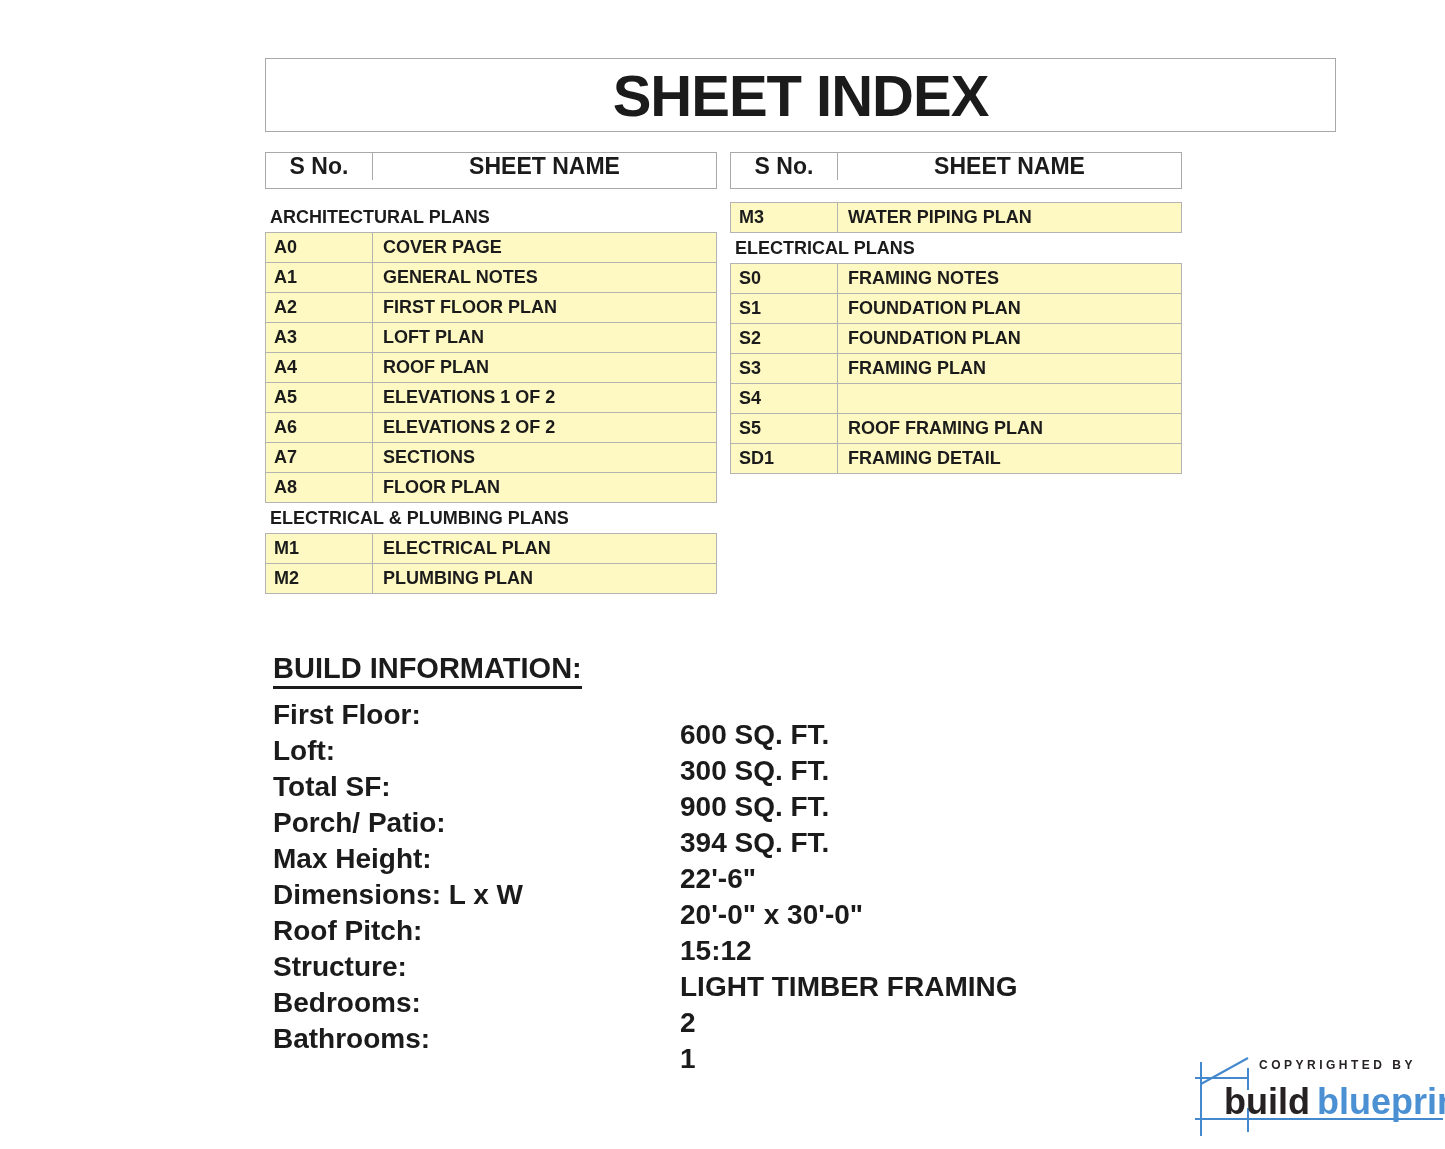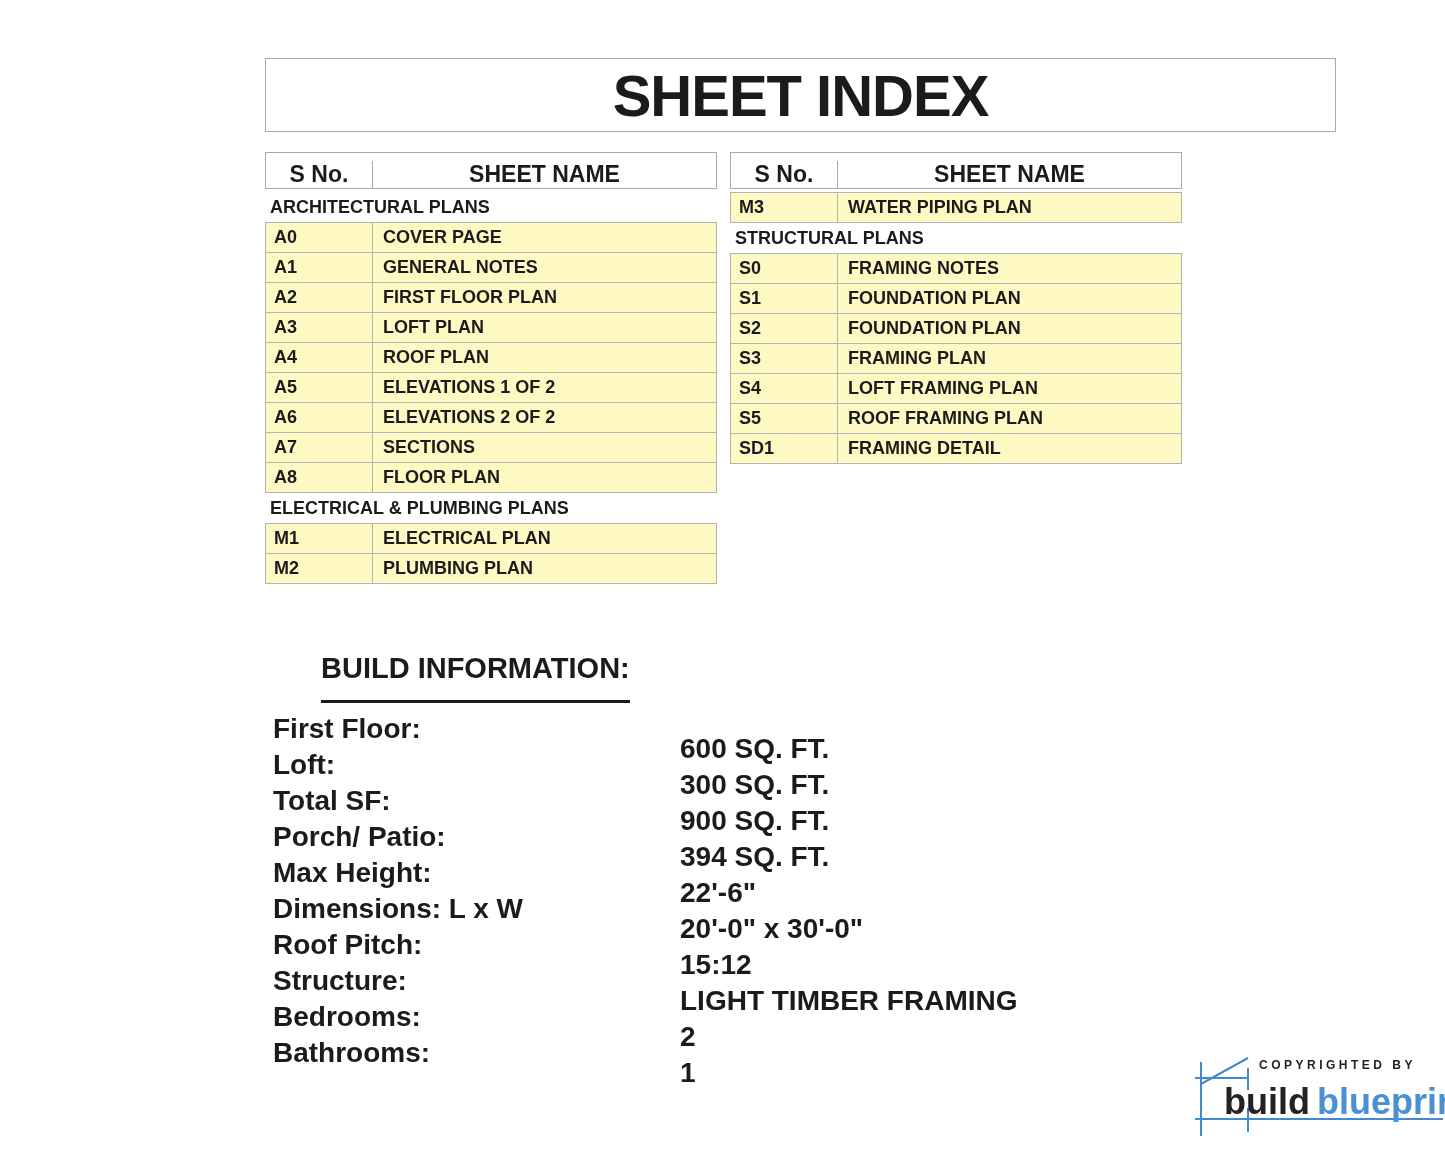--- a/index.html
+++ b/index.html
@@ -14,50 +14,49 @@
     box-sizing:border-box;
   }
   .title-box .title-text{
     font-size:58px;font-weight:bold;letter-spacing:-1px;white-space:nowrap;
   }
   
   .sheet-table{position:absolute;top:152px;width:452px;}
   .sheet-table.left{left:265px;}
   .sheet-table.right{left:730px;}
   .thead{
-    height:37px;border:1px solid #a9a9a9;display:flex;align-items:flex-end;
+    height:37px;border:1px solid #a9a9a9;display:flex;align-items:flex-start;
     font-weight:bold;font-size:23px;box-sizing:border-box;
   }
   .thead .c1{
     width:107px;border-right:1px solid #a9a9a9;display:flex;
     align-items:center;justify-content:center;box-sizing:border-box;
   }
   .thead .c2{flex:1;display:flex;align-items:center;justify-content:center;}
-  .tbody{margin-top:3px;text-align:right;}
+  .tbody{margin-top:13px;text-align:right;}
   .trow{
     height:31px;border:1px solid #b3b3b3;display:flex;align-items:stretch;
     font-weight:bold;font-size:18px;box-sizing:border-box;background:#fef9c3;
   }
   .trow + .trow{margin-top:-1px;}
   .trow .no{
     width:107px;border-right:1px solid #b3b3b3;display:flex;align-items:center;
     padding-left:8px;box-sizing:border-box;
   }
   .trow .nm{flex:1;display:flex;align-items:center;padding-left:10px;}
   .tsection{
     height:30px;display:flex;align-items:center;padding-left:5px;
     font-weight:bold;font-size:18px;
   }
   
   .build-info{position:absolute;left:273px;top:652px;}
   .bi-heading{
     font-size:29px;font-weight:bold;display:inline-block;
-    border-bottom:3px solid #1b1b1b;padding-bottom:15px;margin-bottom:8px;
+    border-bottom:3px solid #1b1b1b;padding-bottom:1px;margin-bottom:8px;
     white-space:nowrap;
-    margin-left:48px;
   }
   .bi-row{display:flex;height:36px;align-items:center;font-size:28px;font-weight:bold;}
   .bi-label{width:407px;white-space:nowrap;}
   .bi-value{white-space:nowrap;margin-top:40px;}
   
   .footer-logo{position:absolute;left:1195px;top:1048px;width:250px;height:96px;}
   .footer-logo svg{position:absolute;left:0;top:0;}
   .copyright-label{
     position:absolute;left:64px;top:10px;font-size:12px;font-weight:bold;
     letter-spacing:3.5px;color:#262122;white-space:nowrap;
@@ -136,40 +135,39 @@
   <div class="sheet-table right">
     <div class="thead">
       <div class="c1">S No.</div>
       <div class="c2">SHEET NAME</div>
     </div>
     <div class="tbody">
       <div class="trow">
         <div class="no">M3</div>
         <div class="nm">WATER PIPING PLAN</div>
       </div>
-      <div class="tsection">STRUCTURAL PLANS</div>
+      <div class="tsection">ELECTRICAL PLANS</div>
       <div class="trow">
         <div class="no">S0</div>
         <div class="nm">FRAMING NOTES</div>
       </div>
       <div class="trow">
         <div class="no">S1</div>
         <div class="nm">FOUNDATION PLAN</div>
       </div>
       <div class="trow">
         <div class="no">S2</div>
         <div class="nm">FOUNDATION PLAN</div>
       </div>
       <div class="trow">
         <div class="no">S3</div>
         <div class="nm">FRAMING PLAN</div>
       </div>
       <div class="trow">
         <div class="no">S4</div>
-        <div class="nm">LOFT FRAMING PLAN</div>
       </div>
       <div class="trow">
         <div class="no">S5</div>
         <div class="nm">ROOF FRAMING PLAN</div>
       </div>
       <div class="trow">
         <div class="no">SD1</div>
         <div class="nm">FRAMING DETAIL</div>
       </div>
     </div>

